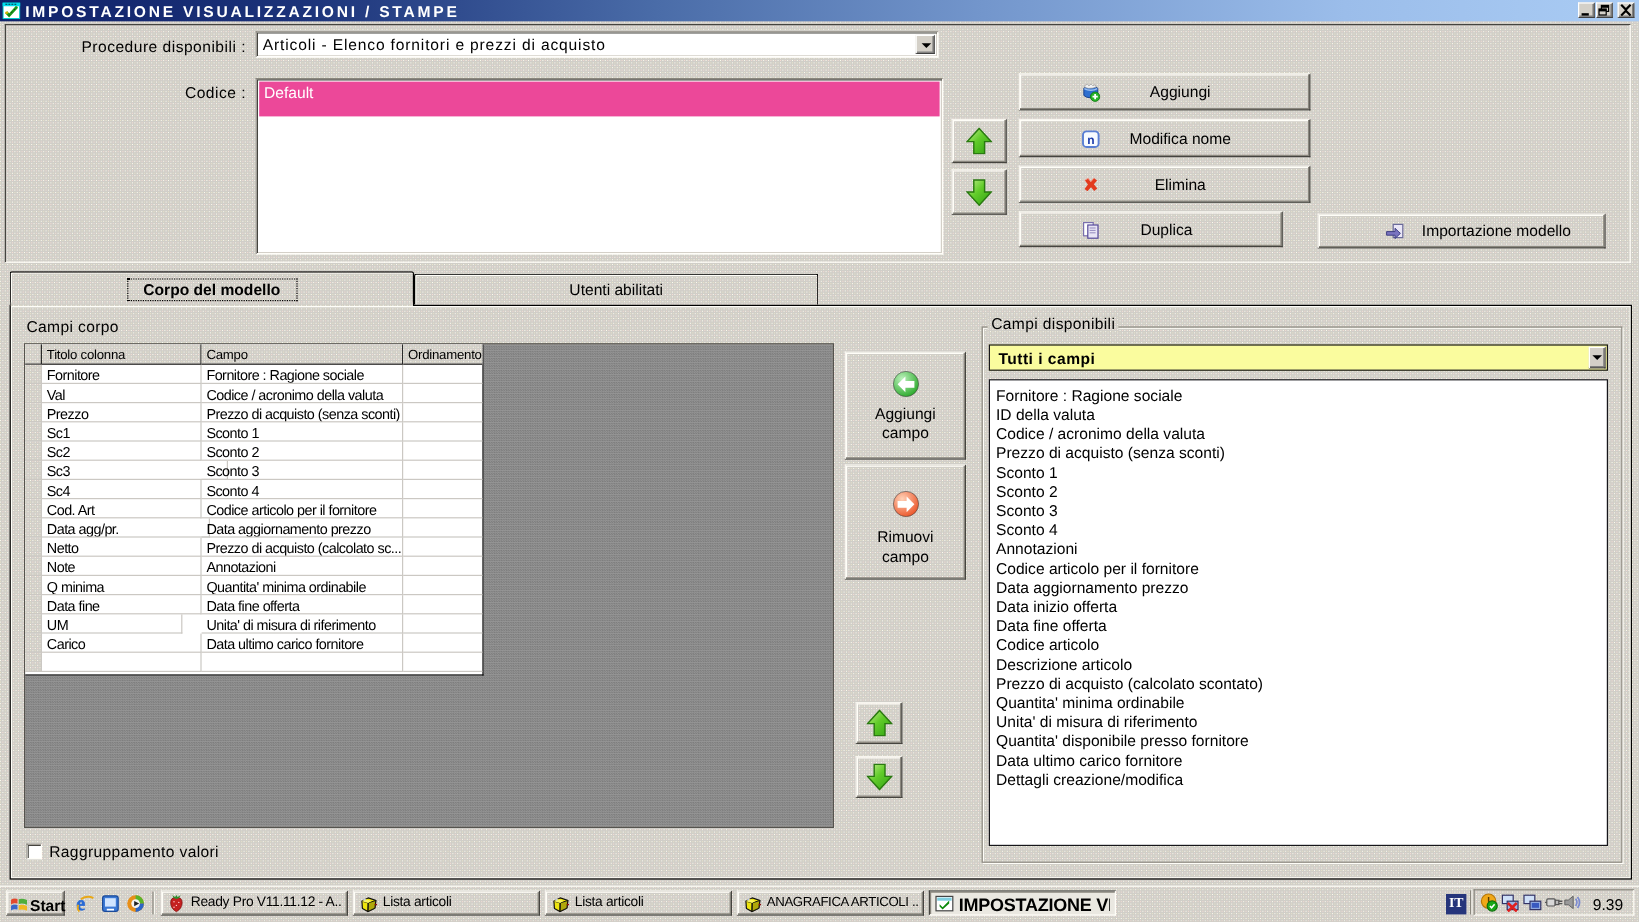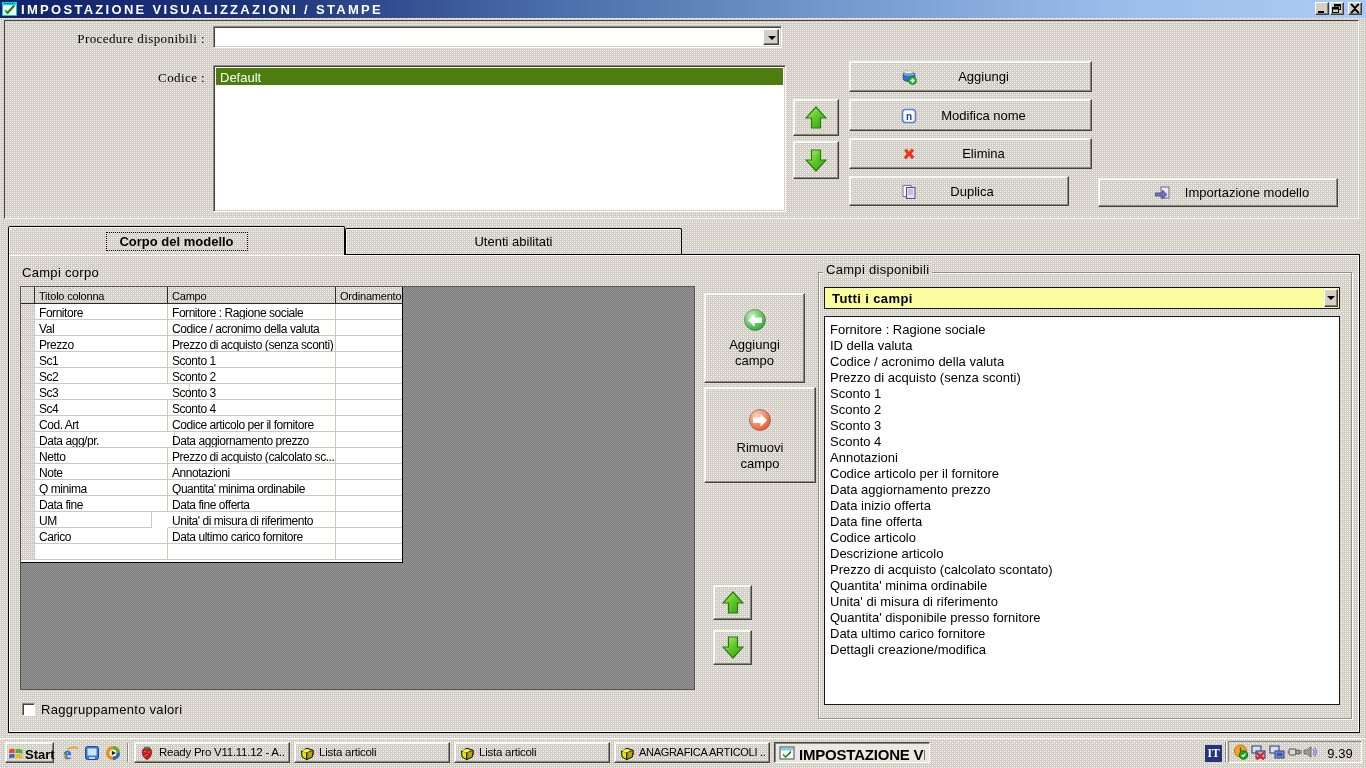--- a/index.html
+++ b/index.html
@@ -4,27 +4,27 @@
 html,body{width:1366px;height:768px;overflow:hidden;}
 body{font-family:"Liberation Sans",sans-serif;font-size:13px;color:#000;position:relative;background:#d4d0c8;}
 .abs{position:absolute;}
 .dit{background-color:#d0cec8;background-image:radial-gradient(circle at .5px .5px,#fefdf0 0 .6px,rgba(0,0,0,0) .65px),radial-gradient(circle at .5px .5px,#fefdf0 0 .6px,rgba(0,0,0,0) .65px),radial-gradient(circle at .5px .5px,#f8dcd5 0 .6px,rgba(0,0,0,0) .65px),radial-gradient(circle at .5px .5px,#ebe5c9 0 .6px,rgba(0,0,0,0) .65px);background-size:4px 4px,4px 4px,4px 4px,4px 4px;background-position:0 0,2px 2px,2px 0,0 2px;}
 .raised{border:1px solid;border-color:#f7f5ef #45443f #45443f #f7f5ef;box-shadow:inset -1px -1px 0 #8a877e,inset 1px 1px 0 #fffef8;}
 .btntxt{display:flex;align-items:center;justify-content:center;padding-left:26px;}
 #titlebar{left:0;top:0;width:1366px;height:18px;background:linear-gradient(90deg,#10226a 0%,#1b3279 18%,#4a6ca8 40%,#7396cc 60%,#9bbdea 82%,#aaccf4 100%);}
 #title{left:21px;top:0px;height:18px;line-height:19px;color:#fff;font-weight:bold;letter-spacing:2.3px;font-size:13px;}
 .capbtn{top:2px;width:14px;height:13px;background:#d4d0c8;border:1px solid;border-color:#fff #404040 #404040 #fff;box-shadow:inset -1px -1px 0 #808080;}
 #toppanel{left:4px;top:20px;width:1355px;height:199px;border:1px solid;border-color:#45443f #fffef8 #fffef8 #45443f;}
-.lbl{text-align:right;letter-spacing:.4px;font-family:Liberation Serif, serif;}
+.lbl{text-align:right;letter-spacing:.4px;}
 #combo1{left:213px;top:26px;width:569px;height:22px;border:1px solid;border-color:#8a877e #fffef8 #fffef8 #8a877e;box-shadow:inset 1px 1px 0 #45443f,inset -1px -1px 0 #d4d0c8;background:#fff;}
 #combo1 .txt{position:absolute;left:5px;top:3px;letter-spacing:.7px;}
 .ddbtn{position:absolute;right:2px;top:2px;width:16px;height:16px;background:#d4d0c8;border:1px solid;border-color:#fff #404040 #404040 #fff;box-shadow:inset -1px -1px 0 #808080;}
 .ddbtn:after{content:"";position:absolute;left:4px;top:6px;border:4px solid transparent;border-top:4px solid #000;}
 #modlist{left:213px;top:65px;width:573px;height:147px;border:1px solid;border-color:#8a877e #fffef8 #fffef8 #8a877e;box-shadow:inset 1px 1px 0 #45443f,inset -1px -1px 0 #d4d0c8;background:#fff;}
-#modsel{position:absolute;left:2px;top:2px;right:2px;height:17px;background:#4d7c0f;color:#fff;padding:2px 0 0 4px;}
+#modsel{position:absolute;left:2px;top:2px;right:2px;height:29px;background:#ec4899;color:#fff;padding:2px 0 0 4px;}
 .bigbtn{font-size:13px;}
 #tab1{left:8px;top:226px;width:337px;height:29px;border:1px solid #000;border-bottom:none;border-radius:2px 2px 0 0;box-shadow:inset 1px 1px 0 #fffef8;z-index:5;}
 #tab2{left:345px;top:228px;width:337px;height:26px;border:1px solid #000;border-bottom:none;border-radius:2px 2px 0 0;box-shadow:inset 1px 1px 0 #fffef8;}
 #tab1 span{display:block;margin:6px auto 0;width:140px;text-align:center;font-weight:bold;outline:1px dotted #000;padding:1px 0;}
 #tab2 span{display:block;margin-top:5px;text-align:center;}
 #tabpanel{left:8px;top:254px;width:1352px;height:479px;border:1px solid #000;box-shadow:inset 1px 1px 0 #fffef8,inset -1px -1px 0 #fffef8;}
 #gridwrap{left:20px;top:286px;width:675px;height:404px;background:repeating-conic-gradient(#7d7d7d 0% 25%,#959595 0% 50%);background-size:2px 2px;border:1px solid #55534e;text-decoration:underline;}
 #grid{position:absolute;left:0px;top:0px;width:382px;height:276px;background:#fff;border-right:1px solid #000;border-bottom:1px solid #000;}
 .hcell{position:absolute;top:0;height:17px;border-right:1px solid #2a2a2a;border-bottom:1px solid #2a2a2a;font-size:11px;letter-spacing:-.2px;padding:3px 0 0 4px;}
 .rcell{position:absolute;height:16px;border-right:1px solid #cbc8c3;border-bottom:1px solid #cbc8c3;padding:2px 0 0 4px;white-space:nowrap;overflow:hidden;font-size:12px;letter-spacing:-.45px;}
@@ -71,20 +71,21 @@
 <div class="capbtn abs" style="left:1348px">
       <svg width="12" height="11" viewBox="0 0 12 11">
         <path d="M2 1 L5.9 5 L9.8 1 M2 10 L5.9 6 L9.8 10" stroke="#000" stroke-width="1.8" fill="none"></path>
       </svg>
     </div>
 </div>
 <div class="abs dit" style="left:0;top:18px;width:1366px;height:720px"></div>
 <div id="toppanel" class="abs"></div>
 <div class="abs lbl" style="left:0;top:31px;width:205px">Procedure disponibili :</div>
 <div id="combo1" class="abs">
+    <span class="txt">Articoli - Elenco fornitori e prezzi di acquisto</span>
     <span class="ddbtn"></span>
   </div>
 <div class="abs lbl" style="left:0;top:70px;width:205px">Codice :</div>
 <div id="modlist" class="abs">
     <div id="modsel">Default</div>
   </div>
 <div class="abs raised dit" style="left:793px;top:99px;width:46px;height:37px">
     <svg style="margin:6px auto 0;display:block" width="22" height="23" viewBox="0 0 22 23">
       <defs>
         <linearGradient id="ga79399" x1="0" y1="0" x2="1" y2="1">
@@ -232,21 +233,21 @@
         <radialGradient id="gbdf2bd" cx="0.35" cy="0.3" r="0.9">
           <stop offset="0" stop-color="#bdf2bd"></stop>
           <stop offset="1" stop-color="#0d9b0d"></stop>
         </radialGradient>
       </defs>
       <circle cx="11" cy="11" r="10.5" fill="url(#gbdf2bd)" stroke="#444" stroke-width="0.5"></circle>
       <path d="M10.5 4.5 L4 11 L10.5 17.5 L10.5 13.8 L18 13.8 L18 8.2 L10.5 8.2 Z" fill="#fff" transform="translate(0,0.3)"></path>
     </svg>
     <div style="margin-top:6px;line-height:16px">Aggiungi<br>campo</div>
   </div>
-<div class="abs raised dit" style="left:704px;top:387px;width:112px;height:96px;text-align:center">
+<div class="abs raised dit" style="left:704px;top:387px;width:101px;height:96px;text-align:center">
     <svg style="margin:21px auto 0" width="22" height="22" viewBox="0 0 22 22">
       <defs>
         <radialGradient id="gffd2b8" cx="0.35" cy="0.3" r="0.9">
           <stop offset="0" stop-color="#ffd2b8"></stop>
           <stop offset="1" stop-color="#e83c0c"></stop>
         </radialGradient>
       </defs>
       <circle cx="11" cy="11" r="10.5" fill="url(#gffd2b8)" stroke="#444" stroke-width="0.5"></circle>
       <path d="M11.5 4.5 L18 11 L11.5 17.5 L11.5 13.8 L4 13.8 L4 8.2 L11.5 8.2 Z" fill="#fff" transform="translate(0,0.3)"></path>
     </svg>

